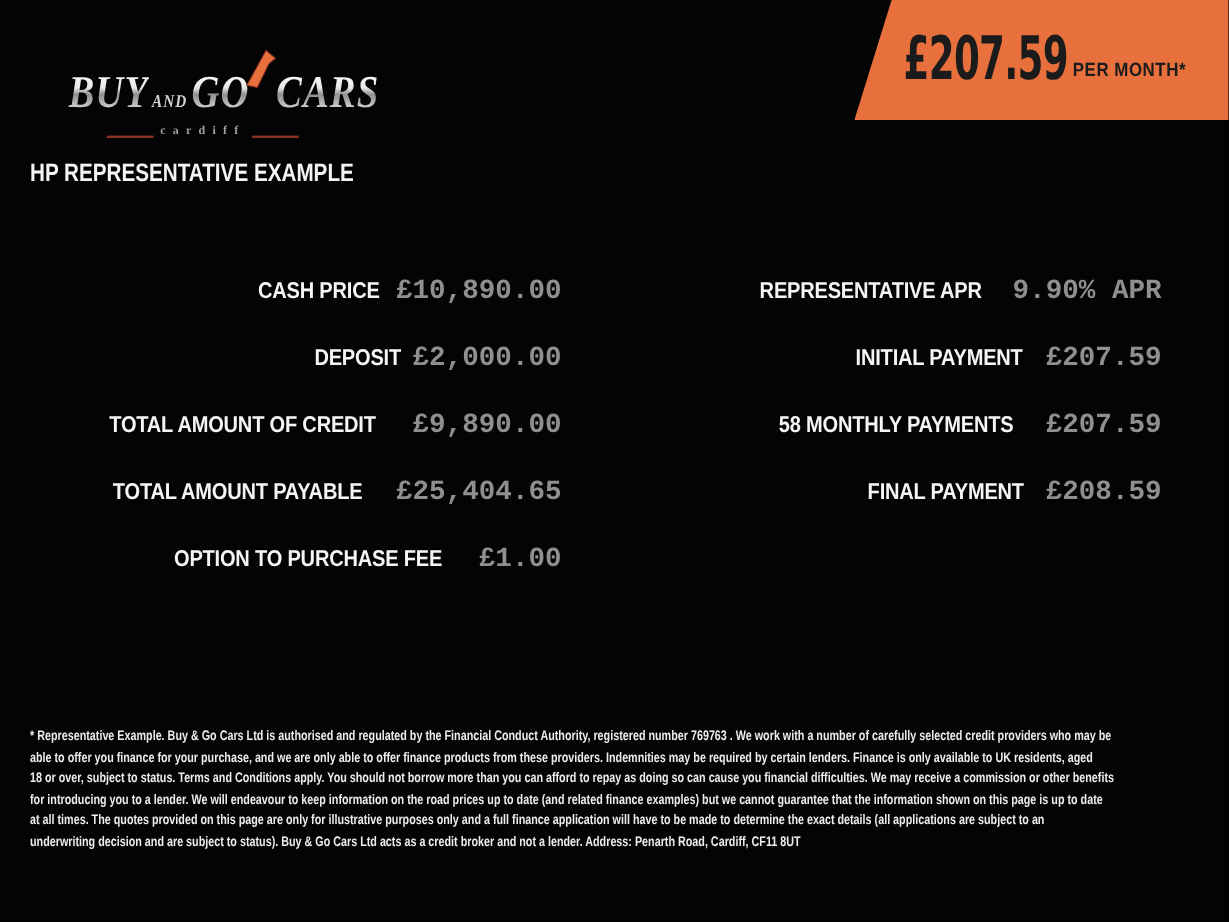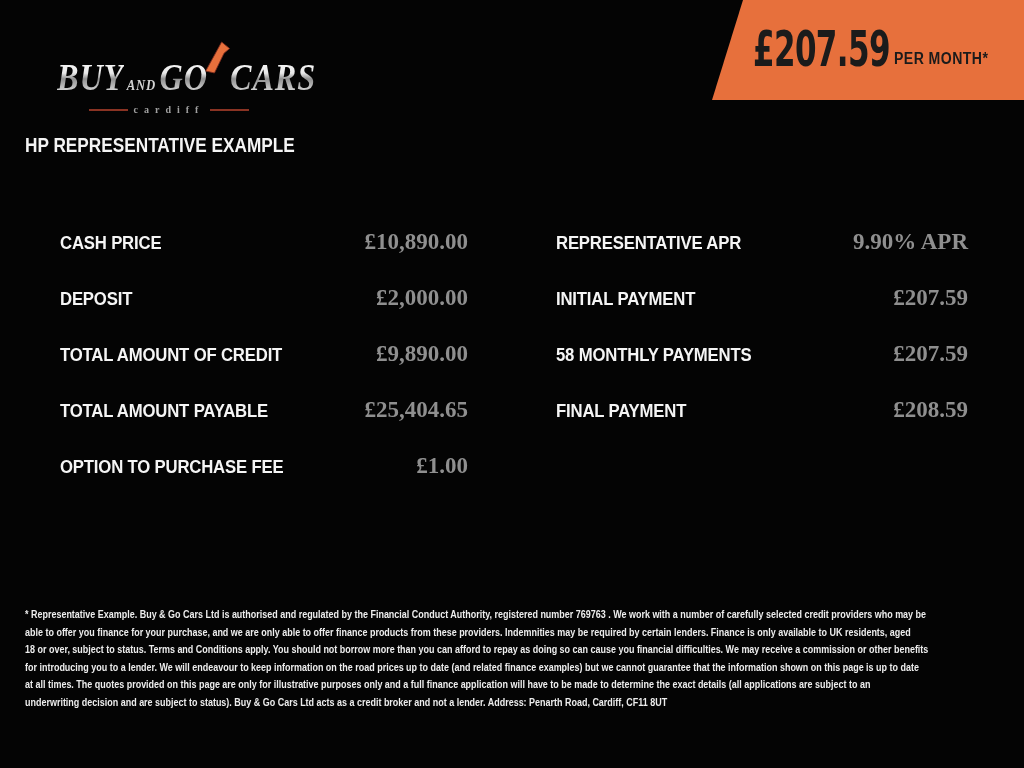--- a/index.html
+++ b/index.html
@@ -28,21 +28,21 @@
     .logo-big {
       background:linear-gradient(180deg,#ffffff 0%,#e8e8e8 40%,#8f8f8f 55%,#f2f2f2 100%);
       -webkit-background-clip:text;
       background-clip:text;
       color:transparent;
       text-shadow:none;
     }
   }
   .logo-and { font-size:15px; line-height:15px; color:#d2d2d2; font-weight:bold; margin:0 4px 3px 3px; letter-spacing:1px; }
   .logo-arrow { width:30px; height:34px; margin:0 0 22px -4px; flex:0 0 auto; }
-  .logo-sub { display:flex; align-items:center; margin:8px 0 0 32px; width:160px; }
+  .logo-sub { display:flex; align-items:flex-end; margin:8px 0 0 32px; width:160px; }
   .logo-line { flex:1; height:2px; background:#8a3323; }
   .logo-city {
     font-size:10px; font-weight:bold; color:#a0a0a0;
     letter-spacing:6px; margin:0 6px; white-space:nowrap;
   }
 
   
   .price-banner {
     position:absolute; top:0; right:0; width:312px; height:100px;
     clip-path:polygon(31px 0, 100% 0, 100% 100%, 0 100%);
@@ -69,30 +69,30 @@
     font-size:21px; font-weight:bold; color:#f4f4f4;
     transform:scaleX(0.82); transform-origin:left top;
     white-space:nowrap;
   }
 
   
   .finance-col { position:absolute; top:224px; }
   .finance-col.left  { left:60px;  width:408px; }
   .finance-col.right { left:556px; width:412px; }
   .frow {
-    height:56px; display:flex; justify-content:space-between;
+    height:56px; display:flex; justify-content:flex-end;
     align-items:baseline; padding-top:5px;
   }
   .flabel {
     font-size:19px; font-weight:bold; color:#f5f5f5;
     letter-spacing:-0.2px; white-space:nowrap;
     transform:scaleX(0.88); transform-origin:left bottom;
   }
   .fvalue {
-    font-family:Liberation Serif, serif;
+    font-family:Liberation Mono, monospace;
     font-size:23px; font-weight:bold; color:#8f8f8f;
     white-space:nowrap;
   }
 
   
   .disclaimer { position:absolute; left:25px; top:606px; width:999px; }
   .disc-line {
     font-size:11.5px; font-weight:bold; color:#ededed;
     line-height:17.6px; white-space:nowrap;
     transform:scaleX(0.78); transform-origin:left center;

